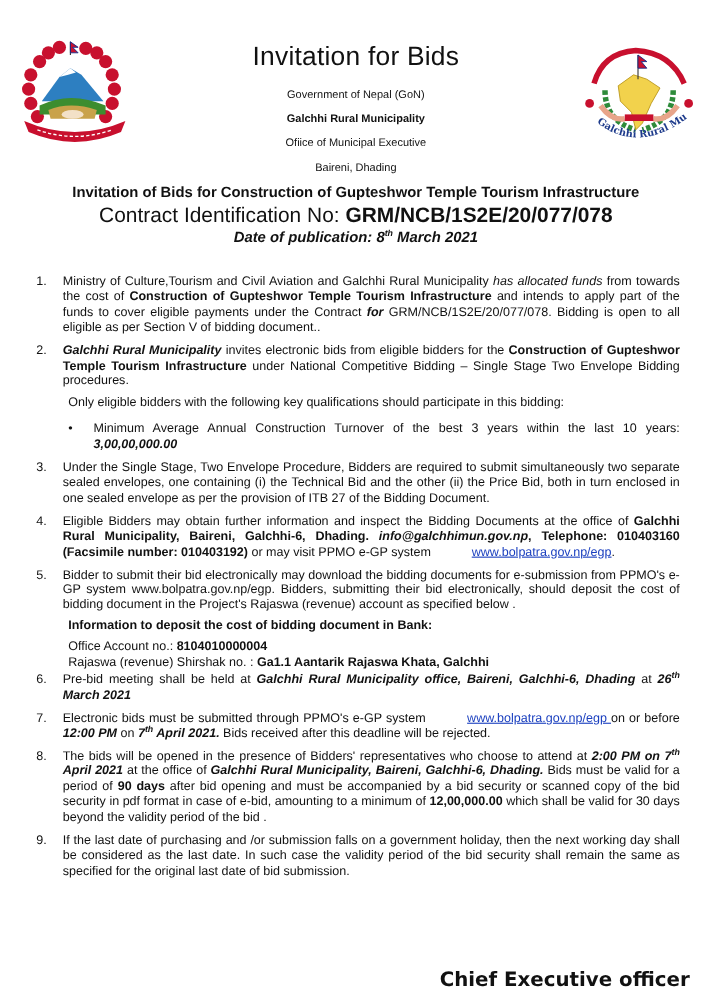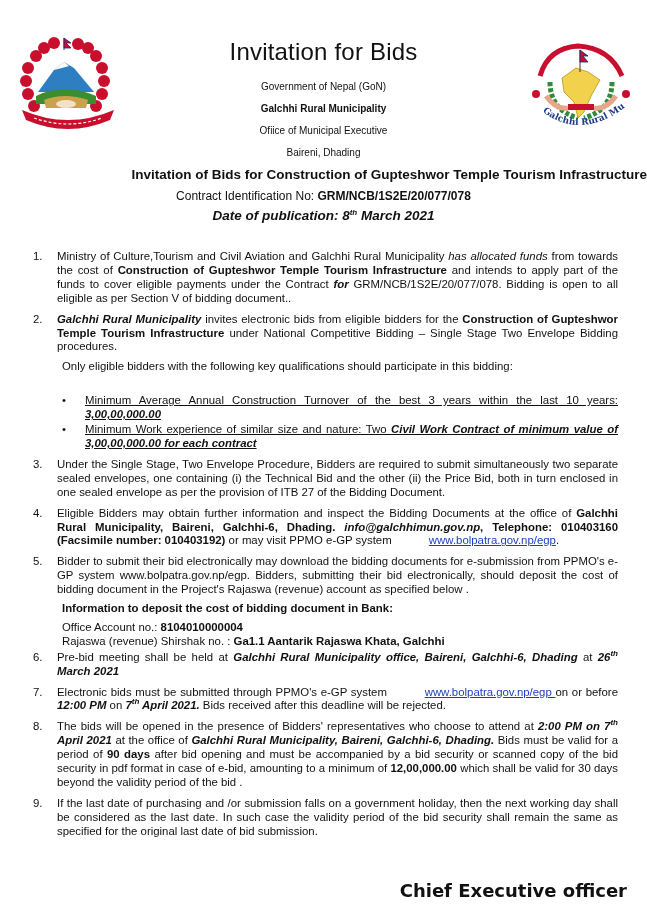--- a/index.html
+++ b/index.html
@@ -8,31 +8,31 @@
   .page { position: absolute; left: 0; top: 0; width: 647px; height: 910px; }
 
   .emblem-left { position: absolute; left: 14px; top: 34px; width: 108px; height: 100px; }
   .emblem-right { position: absolute; left: 528px; top: 38px; width: 106px; height: 100px; }
 
   .header { position: absolute; left: 0; top: 36px; width: 647px; text-align: center; }
   .title { font-size: 24px; font-weight: normal; margin: 0; letter-spacing: 0.2px; line-height: 32px; }
   .hline { font-size: 10px; line-height: 22px; margin: 0; }
   .hline.first { margin-top: 8px; }
   .hline.bold { font-weight: bold; }
-  .subject { font-size: 13.5px; font-weight: bold; line-height: 22px; margin-top: 0; text-align: right; }
-  .contract { font-size: 12px; line-height: 21px; }
+  .subject { font-size: 13.5px; font-weight: bold; line-height: 22px; margin-top: 0; }
+  .contract { font-size: 19px; line-height: 21px; }
   .contract b { font-weight: bold; }
   .pubdate { font-size: 13.5px; font-weight: bold; font-style: italic; line-height: 18px; }
   sup { font-size: 8px; vertical-align: super; line-height: 0; }
 
   .body { position: absolute; left: 33px; top: 250px; width: 585px; font-size: 11.4px; line-height: 13.9px; }
   .item { position: relative; padding-left: 24px; margin-bottom: 7px; text-align: justify; }
   .num { position: absolute; left: 0; top: 0; }
   .para { margin: 6px 0 6px 5px; }
-  .bullets { margin: 20px 0 4px 5px; padding: 0; list-style: none; text-decoration: underline; }
+  .bullets { margin: 10px 0 4px 5px; padding: 0; list-style: none; }
   .bullets li { position: relative; padding-left: 23px; text-align: justify; margin-bottom: 1px; }
   .bullets li::before { content: "•"; position: absolute; left: 0; top: 0; }
   .bank { margin: 5px 0 0 5px; text-align: left; }
   .bank-title { font-weight: bold; margin-bottom: 5px; }
   a.link { color: #1a3fbf; text-decoration: underline; margin-left: 34px; }
   .signature { position: absolute; right: 20px; top: 880px; font-family: "DejaVu Sans", sans-serif;
                font-weight: bold; font-size: 18px; }
 </style>
 </head>
 <body>
@@ -107,21 +107,20 @@
       <span class="num">1.</span>
       <span>Ministry of Culture,Tourism and Civil Aviation and Galchhi Rural Municipality </span><i>has allocated funds</i><span> from towards the cost of </span><b>Construction of Gupteshwor Temple Tourism Infrastructure</b><span> and intends to apply part of the funds to cover eligible payments under the Contract </span><b><i>for</i></b><span> GRM/NCB/1S2E/20/077/078. Bidding is open to all eligible as per Section V of bidding document..</span>
     </div>
 
     <div class="item">
       <span class="num">2.</span>
       <b><i>Galchhi Rural Municipality</i></b><span> invites electronic bids from eligible bidders for the </span><b>Construction of Gupteshwor Temple Tourism Infrastructure</b><span> under National Competitive Bidding – Single Stage Two Envelope Bidding procedures.</span>
       <div class="para">Only eligible bidders with the following key qualifications should participate in this bidding:</div>
       <ul class="bullets">
         <li><span>Minimum Average Annual Construction Turnover of the best 3 years within the last 10 years: </span><b><i>3,00,00,000.00</i></b></li>
-        <li><span>Minimum Work experience of similar size and nature: Two </span><b><i>Civil Work Contract of minimum value of 3,00,00,000.00 for each contract</i></b></li>
       </ul>
     </div>
 
     <div class="item">
       <span class="num">3.</span>
       <span>Under the Single Stage, Two Envelope Procedure, Bidders are required to submit simultaneously two separate sealed envelopes, one containing (i) the Technical Bid and the other (ii) the Price Bid, both in turn enclosed in one sealed envelope as per the provision of ITB 27 of the Bidding Document.</span>
     </div>
 
     <div class="item">
       <span class="num">4.</span>

